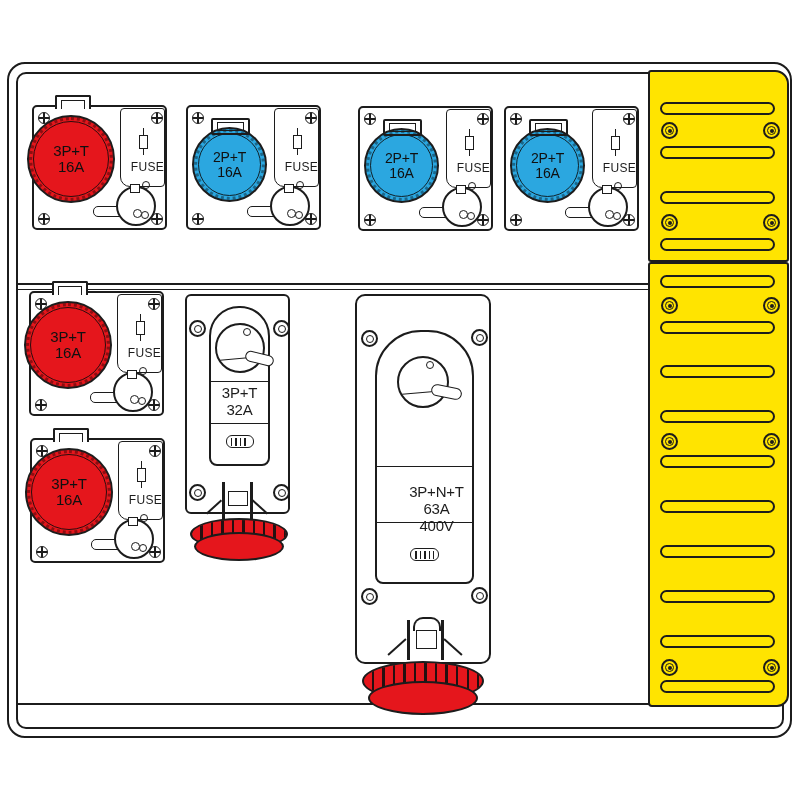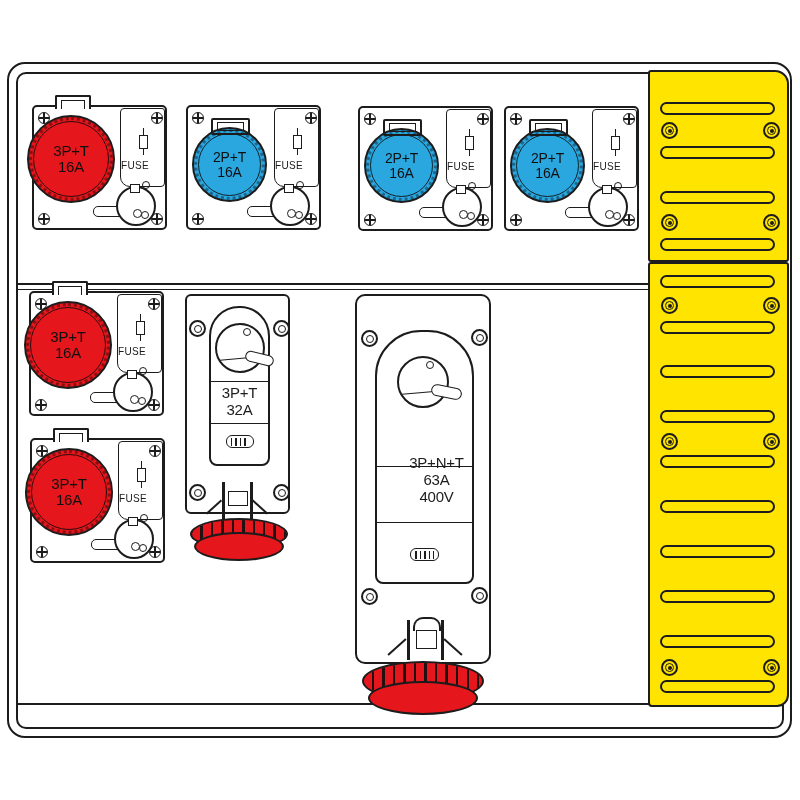--- a/index.html
+++ b/index.html
@@ -31,21 +31,21 @@
   .tab::before{content:"";position:absolute;left:4px;right:4px;top:3px;bottom:0;
        border:1.5px solid var(--line,#1c1c1c);border-bottom:none;}
   .xscrew{position:absolute;width:10px;height:10px;border:1.6px solid var(--line,#1c1c1c);border-radius:50%;
        background:linear-gradient(0deg,transparent 42%,var(--line,#1c1c1c) 42% 58%,transparent 58%),
                   linear-gradient(90deg,transparent 42%,var(--line,#1c1c1c) 42% 58%,transparent 58%);}
   .fusepanel{position:absolute;left:86px;top:1px;width:43px;height:77px;
        border:1.8px solid var(--line,#1c1c1c);border-radius:4px 3px 4px 10px;}
   .fusesym{position:absolute;left:50%;top:19px;width:0;height:27px;border-left:1.5px solid var(--line,#1c1c1c);}
   .fusesym::before{content:"";position:absolute;left:-5px;top:7px;width:7px;height:12px;
        border:1.5px solid var(--line,#1c1c1c);background:#fff;}
-  .fuselabel{position:absolute;left:0;right:0;top:51px;text-align:left;font-size:10px;letter-spacing:.3px;}
+  .fuselabel{position:absolute;left:0;right:0;top:51px;text-align:right;font-size:12px;letter-spacing:.3px;}
   .lever{position:absolute;left:59px;top:99px;width:34px;height:9px;background:#fff;
        border:1.6px solid var(--line,#1c1c1c);border-radius:5px;}
   .dial{position:absolute;left:82px;top:79px;width:36px;height:36px;background:#fff;
        border:2px solid var(--line,#1c1c1c);border-radius:50%;}
   .dial::before{content:"";position:absolute;left:12px;top:-4px;width:8px;height:7px;
        border:1.5px solid var(--line,#1c1c1c);background:#fff;}
   .dial i{position:absolute;border:1.5px solid var(--line,#1c1c1c);border-radius:50%;background:#fff;}
   .dial .d1{width:7px;height:7px;left:15px;top:21px;}
   .dial .d2{width:6px;height:6px;left:23px;top:23px;}
   .mdot{position:absolute;left:108px;top:74px;width:6px;height:6px;
@@ -302,21 +302,21 @@
 
   <div class="iunit" style="left:355px;top:294px;width:132px;height:366px;border-radius:10px;">
     <span class="rscrew" style="left:4px;top:34px;"></span>
     <span class="rscrew" style="left:114px;top:33px;"></span>
     <span class="rscrew" style="left:4px;top:292px;"></span>
     <span class="rscrew" style="left:114px;top:291px;"></span>
     <div class="arch" style="left:18px;top:34px;width:95px;height:250px;border-radius:46px 46px 8px 8px;">
       <div class="rotary" style="left:20px;top:24px;width:48px;height:48px;"></div>
       <div class="secline" style="top:134px;"></div>
       <div class="secline" style="top:190px;"></div>
-      <div class="ilabel" style="top:122px;margin-left:24px;">
+      <div class="ilabel" style="top:151px;margin-left:24px;">
         <span>3P+N+T</span>
           <span>63A</span>
           <span>400V</span>
       </div>
       <div class="vent" style="left:33px;top:216px;width:27px;height:11px;"></div>
     </div>
     <div class="handle" style="left:74px;top:90px;width:29px;height:10px;transform:rotate(11deg);"></div>
     <div class="post" style="left:50px;top:324px;height:40px;"></div>
     <div class="post" style="left:84px;top:324px;height:40px;"></div>
     <div class="miniarch" style="left:56px;top:321px;width:24px;height:12px;"></div>

